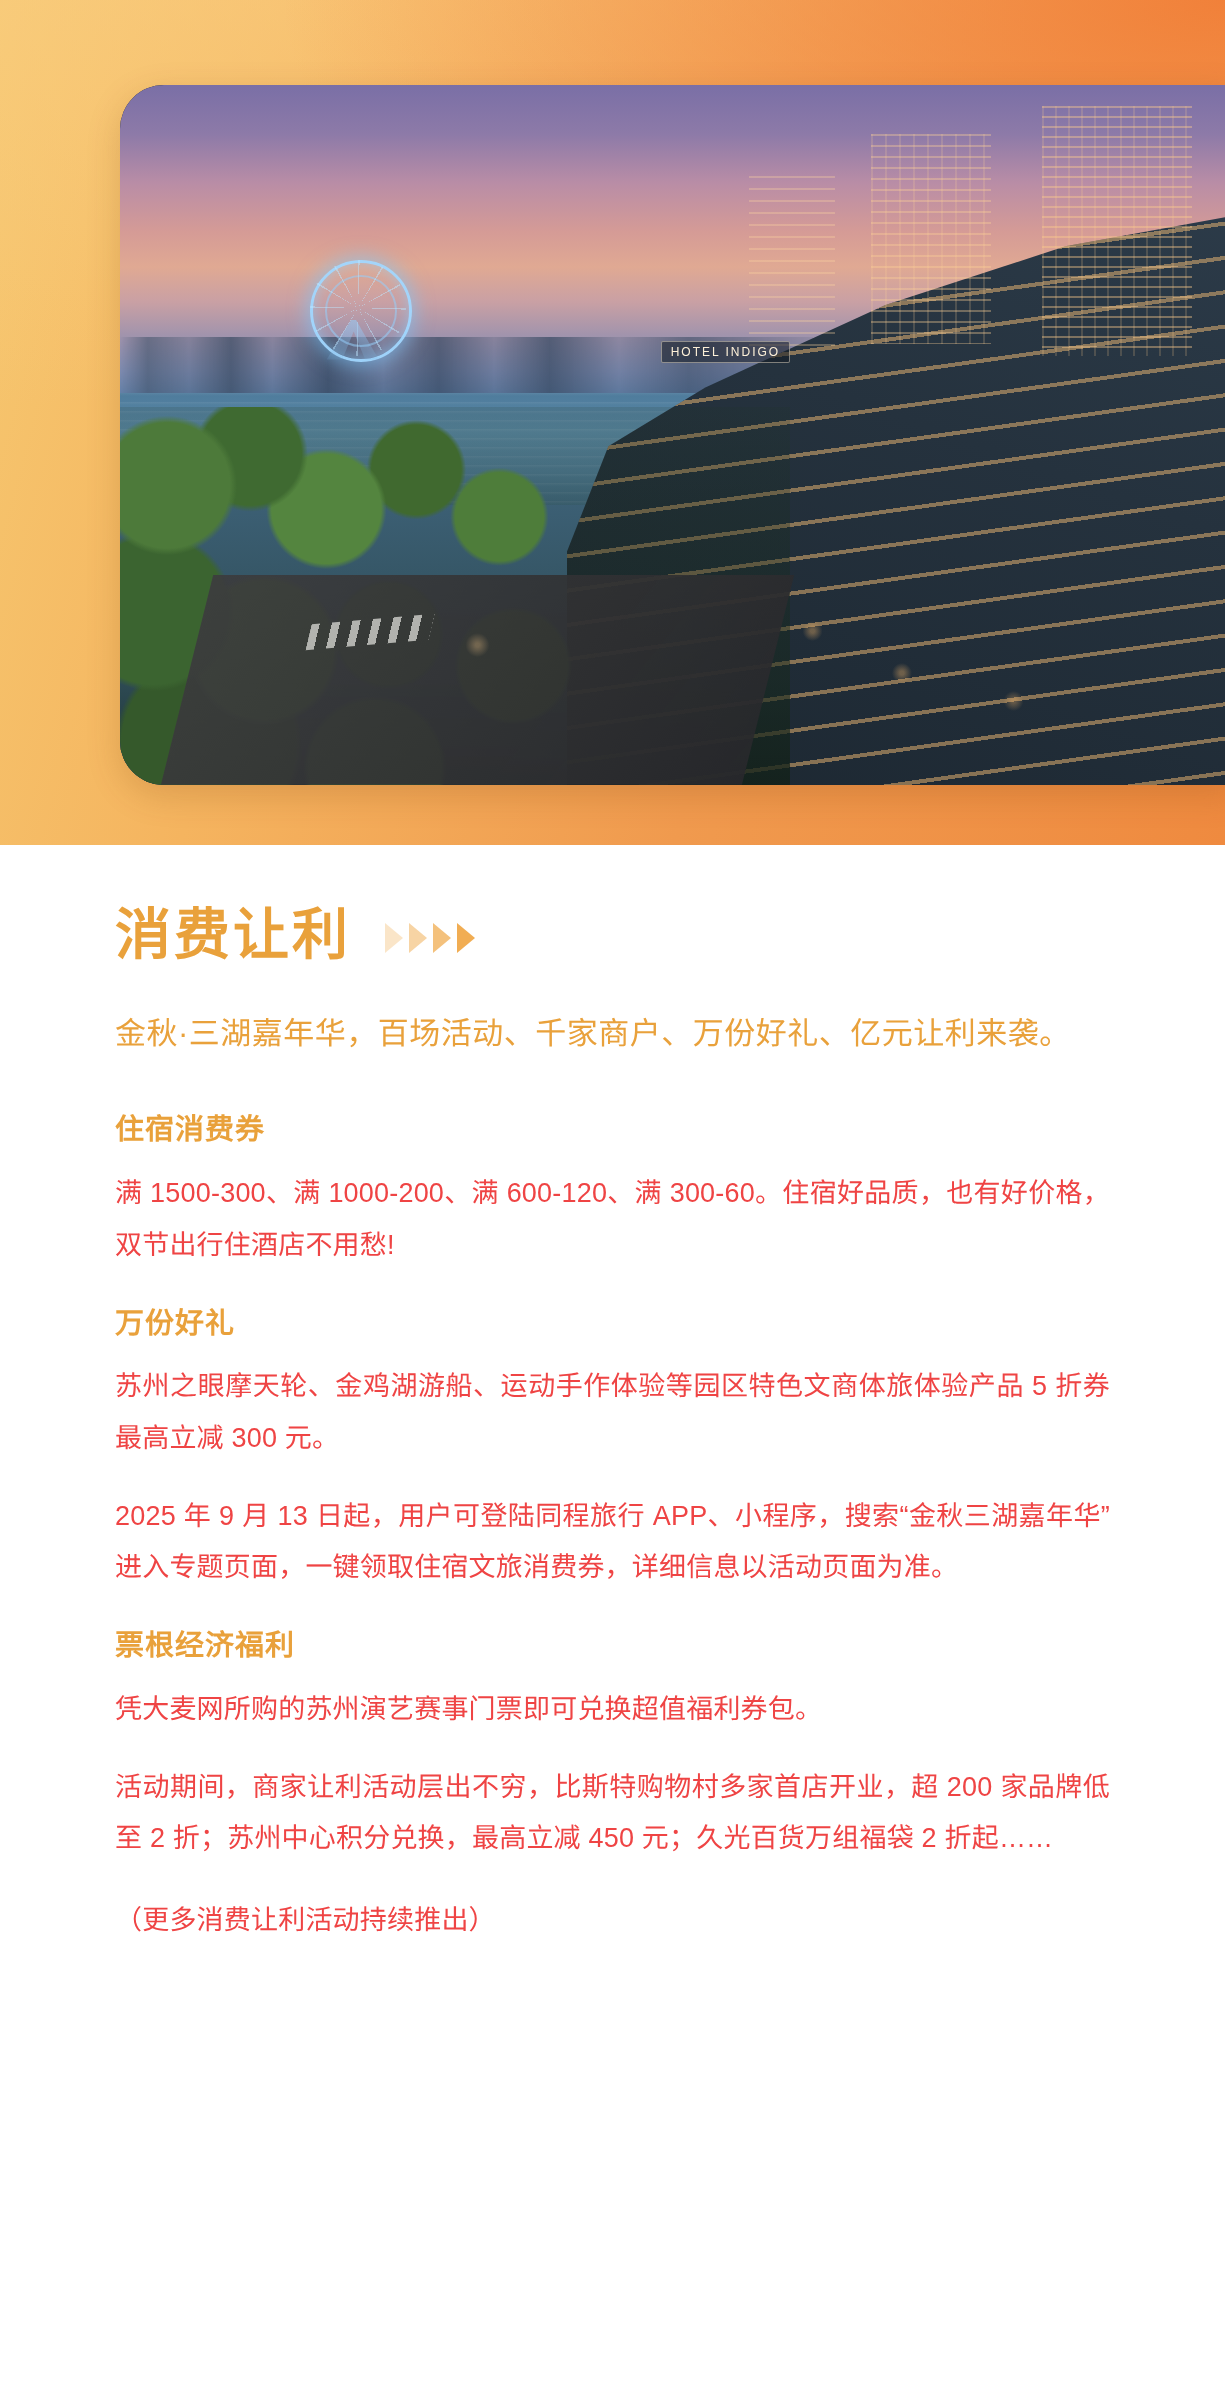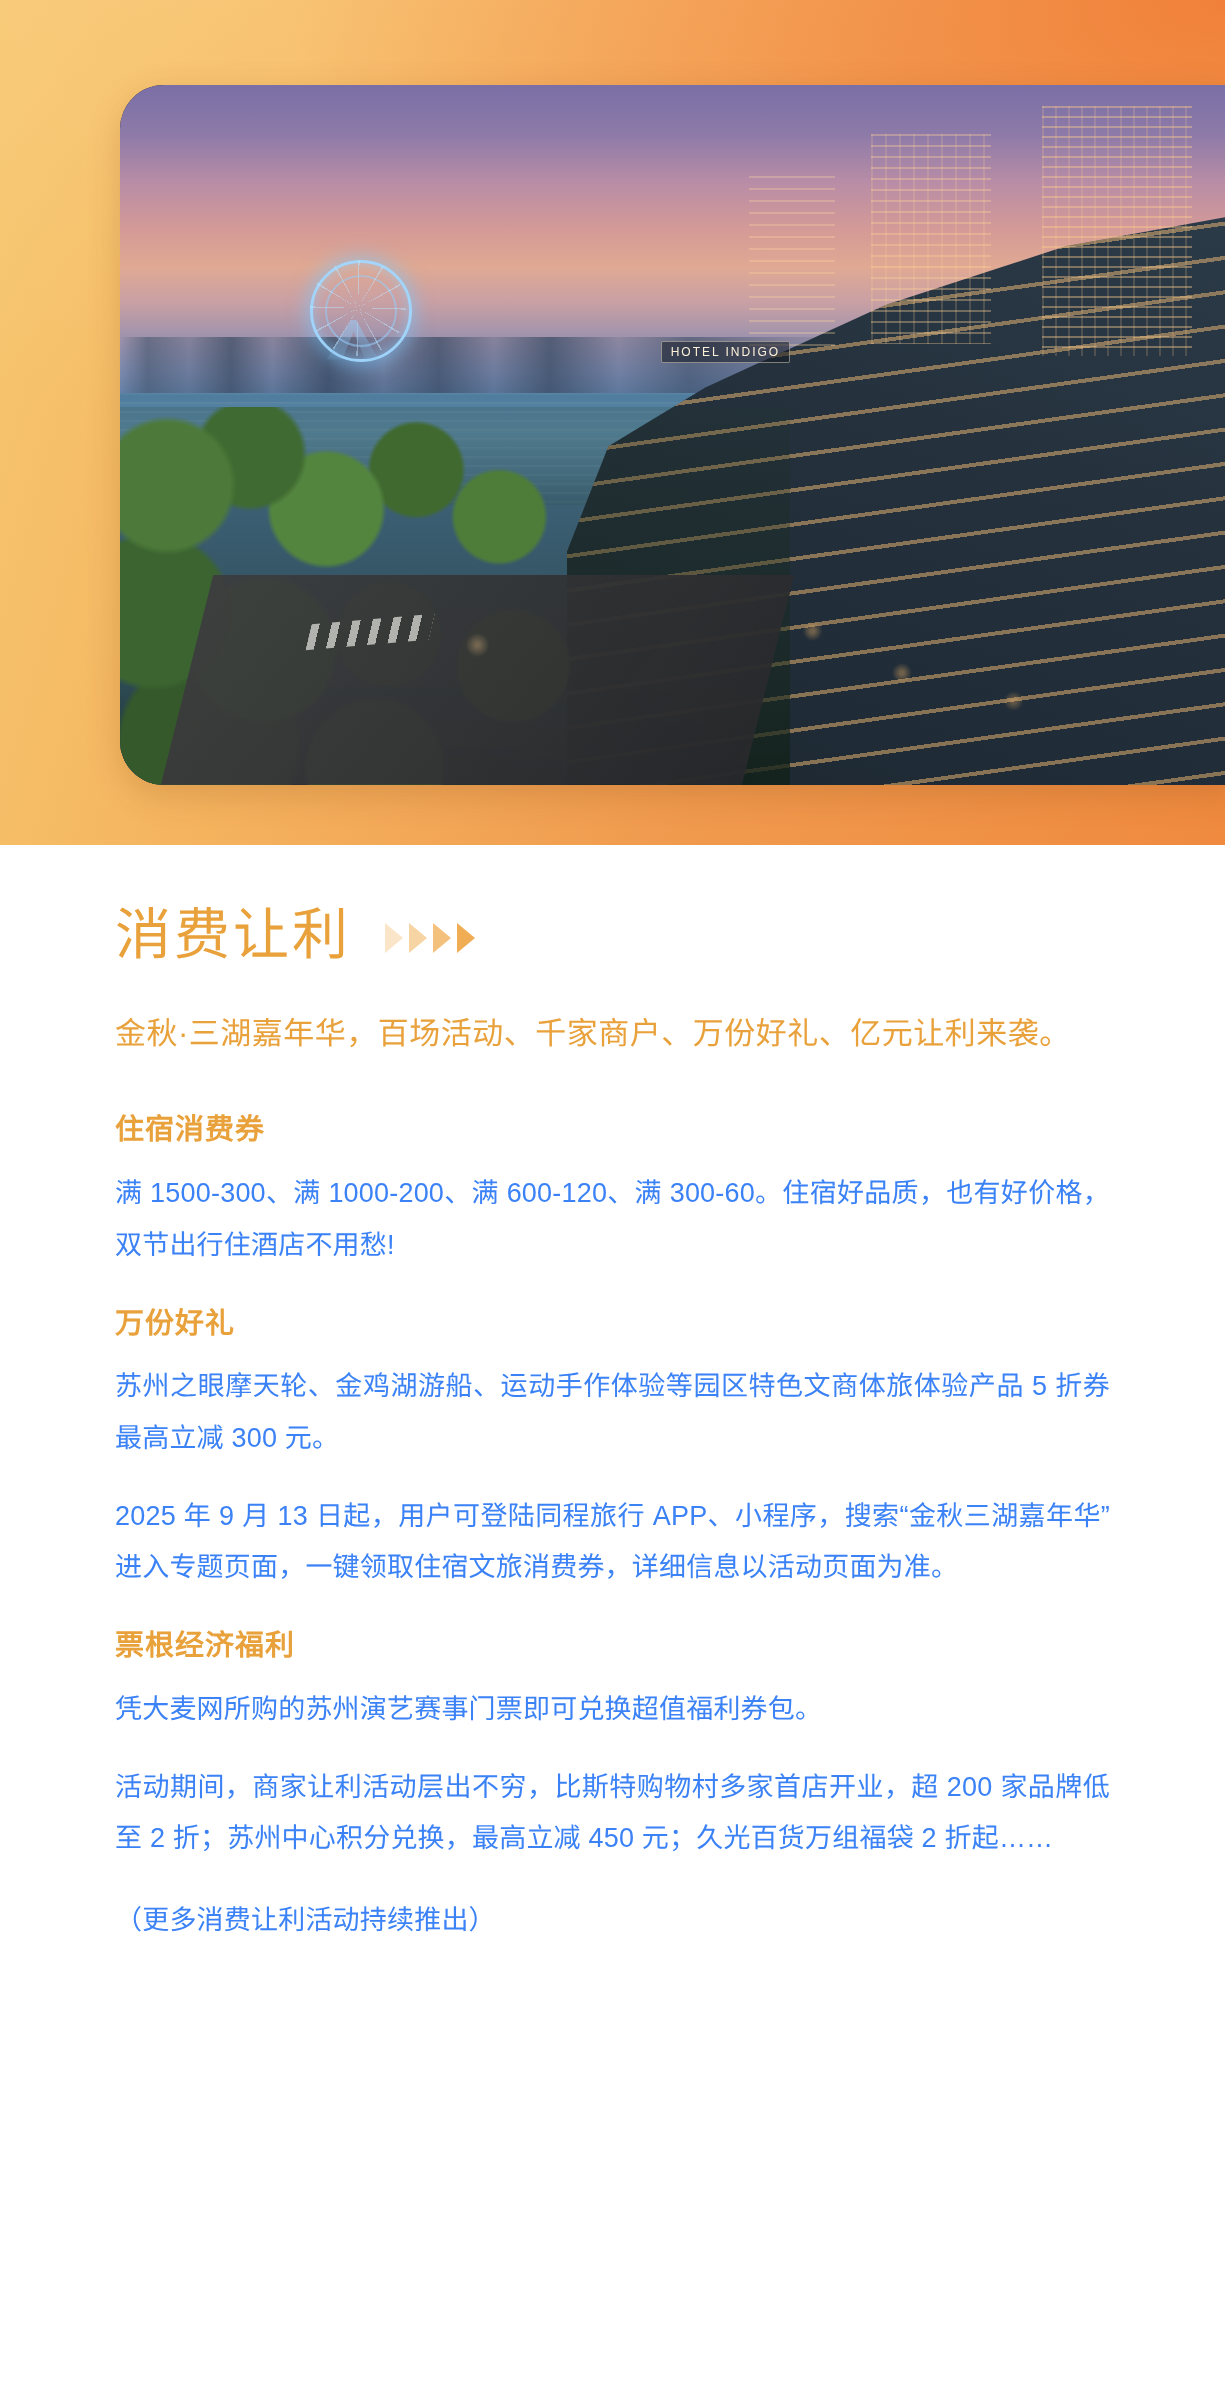--- a/index.html
+++ b/index.html
@@ -266,21 +266,21 @@
   }
 
   .title-row {
     display: flex;
     align-items: center;
     gap: 34px;
     margin-bottom: 42px;
   }
   .main-title {
     font-size: 56px;
-    font-weight: normal;
+    font-weight: bold;
     color: #e9a13b;
     letter-spacing: 3px;
     line-height: 1;
     margin: 0;
     white-space: nowrap;
   }
   .arrows {
     display: flex;
     align-items: center;
     gap: 6px;
@@ -312,21 +312,21 @@
     font-size: 29px;
     font-weight: bold;
     color: #e9a13b;
     letter-spacing: 1px;
     margin: 30px 0 16px 0;
     line-height: 1.5;
   }
   .para {
     font-size: 27px;
     line-height: 1.92;
-    color: #3b82f6;
+    color: #ef4444;
     margin: 0 0 26px 0;
     letter-spacing: 0.2px;
     text-align: justify;
   }
   .para.note { margin-top: 30px; }
 </style>
 </head>
 <body>
 
 <div class="page">

